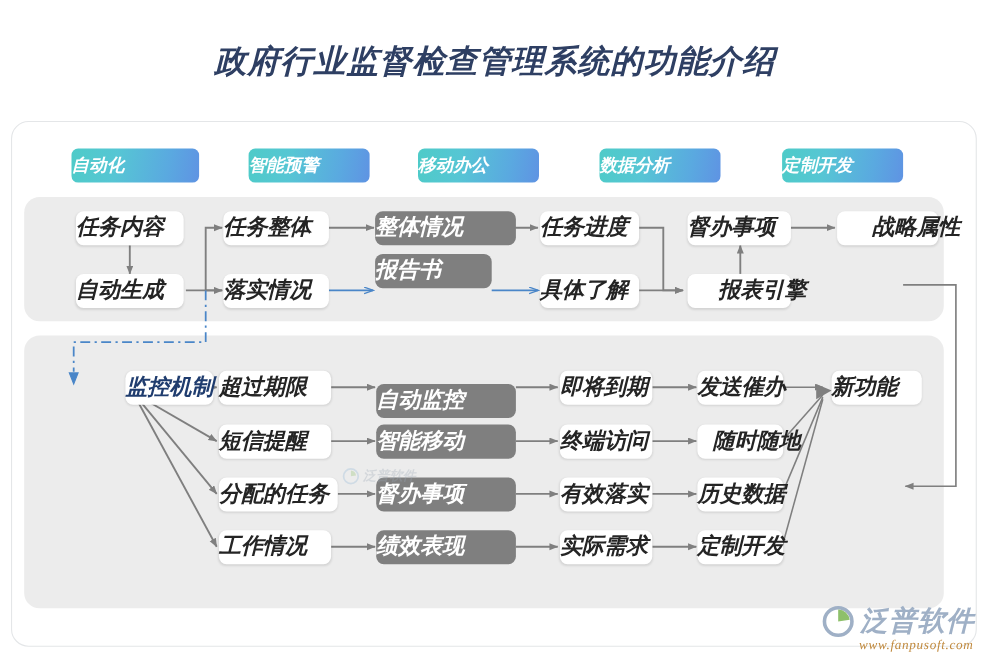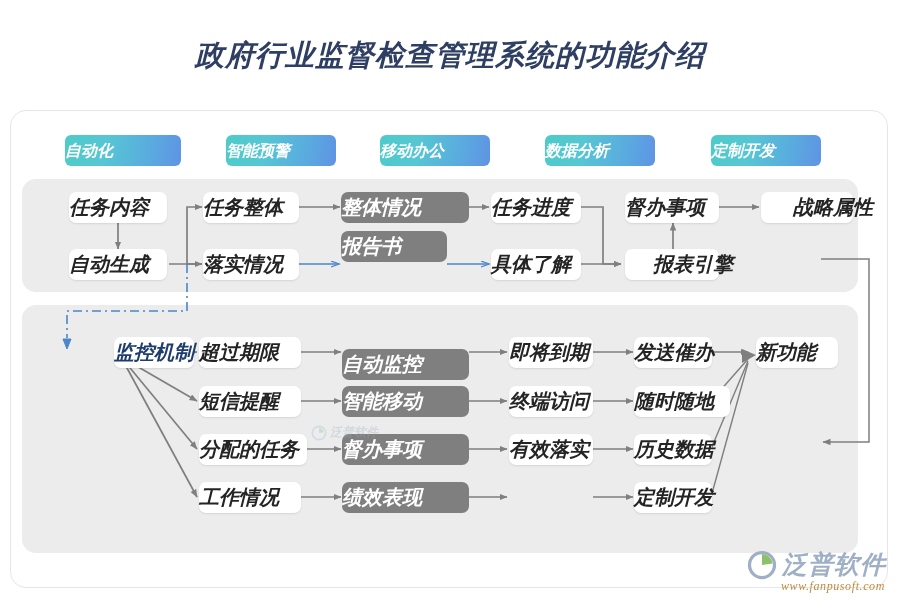--- a/index.html
+++ b/index.html
@@ -249,29 +249,30 @@
 
     <div class="node white" style="left:188px; top:226px; width:102px;">超过期限</div>
     <div class="node gray" style="left:331px; top:226px; width:127px;margin-top:12px;">自动监控</div>
     <div class="node white" style="left:498px; top:226px; width:84px;">即将到期</div>
     <div class="node white" style="left:623px; top:226px; width:78px;">发送催办</div>
     <div class="node white" style="left:745px; top:226px; width:82px;">新功能</div>
 
     <div class="node white" style="left:188px; top:275px; width:102px;">短信提醒</div>
     <div class="node gray" style="left:331px; top:275px; width:127px;">智能移动</div>
     <div class="node white" style="left:498px; top:275px; width:84px;">终端访问</div>
-    <div class="node white" style="left:623px; top:275px; width:96px;">随时随地</div>
+    <div class="node white" style="left:623px; top:275px; width:78px;padding-left:14px;">随时随地</div>
 
     <div class="node white" style="left:188px; top:323px; width:108px;">分配的任务</div>
     <div class="node gray" style="left:331px; top:323px; width:127px;">督办事项</div>
     <div class="node white" style="left:498px; top:323px; width:84px;">有效落实</div>
     <div class="node white" style="left:623px; top:323px; width:78px;">历史数据</div>
 
     <div class="node white" style="left:188px; top:371px; width:102px;">工作情况</div>
     <div class="node gray" style="left:331px; top:371px; width:127px;">绩效表现</div>
+    <div class="node white" style="left:498px; top:371px; width:84px;">实际需求</div>
     <div class="node white" style="left:623px; top:371px; width:78px;">定制开发</div>
 
     <div class="wm-mid">
       <svg width="16" height="16" viewBox="0 0 24 24">
         <circle cx="12" cy="12" r="10" fill="none" stroke="#8fb5d6" stroke-width="2.4"></circle>
         <path d="M12 4 A8 8 0 0 1 19 11 L12 12 z" fill="#8ec06a"></path>
       </svg>
       <span class="wm-text">泛普软件</span>
     </div>
   </div>

